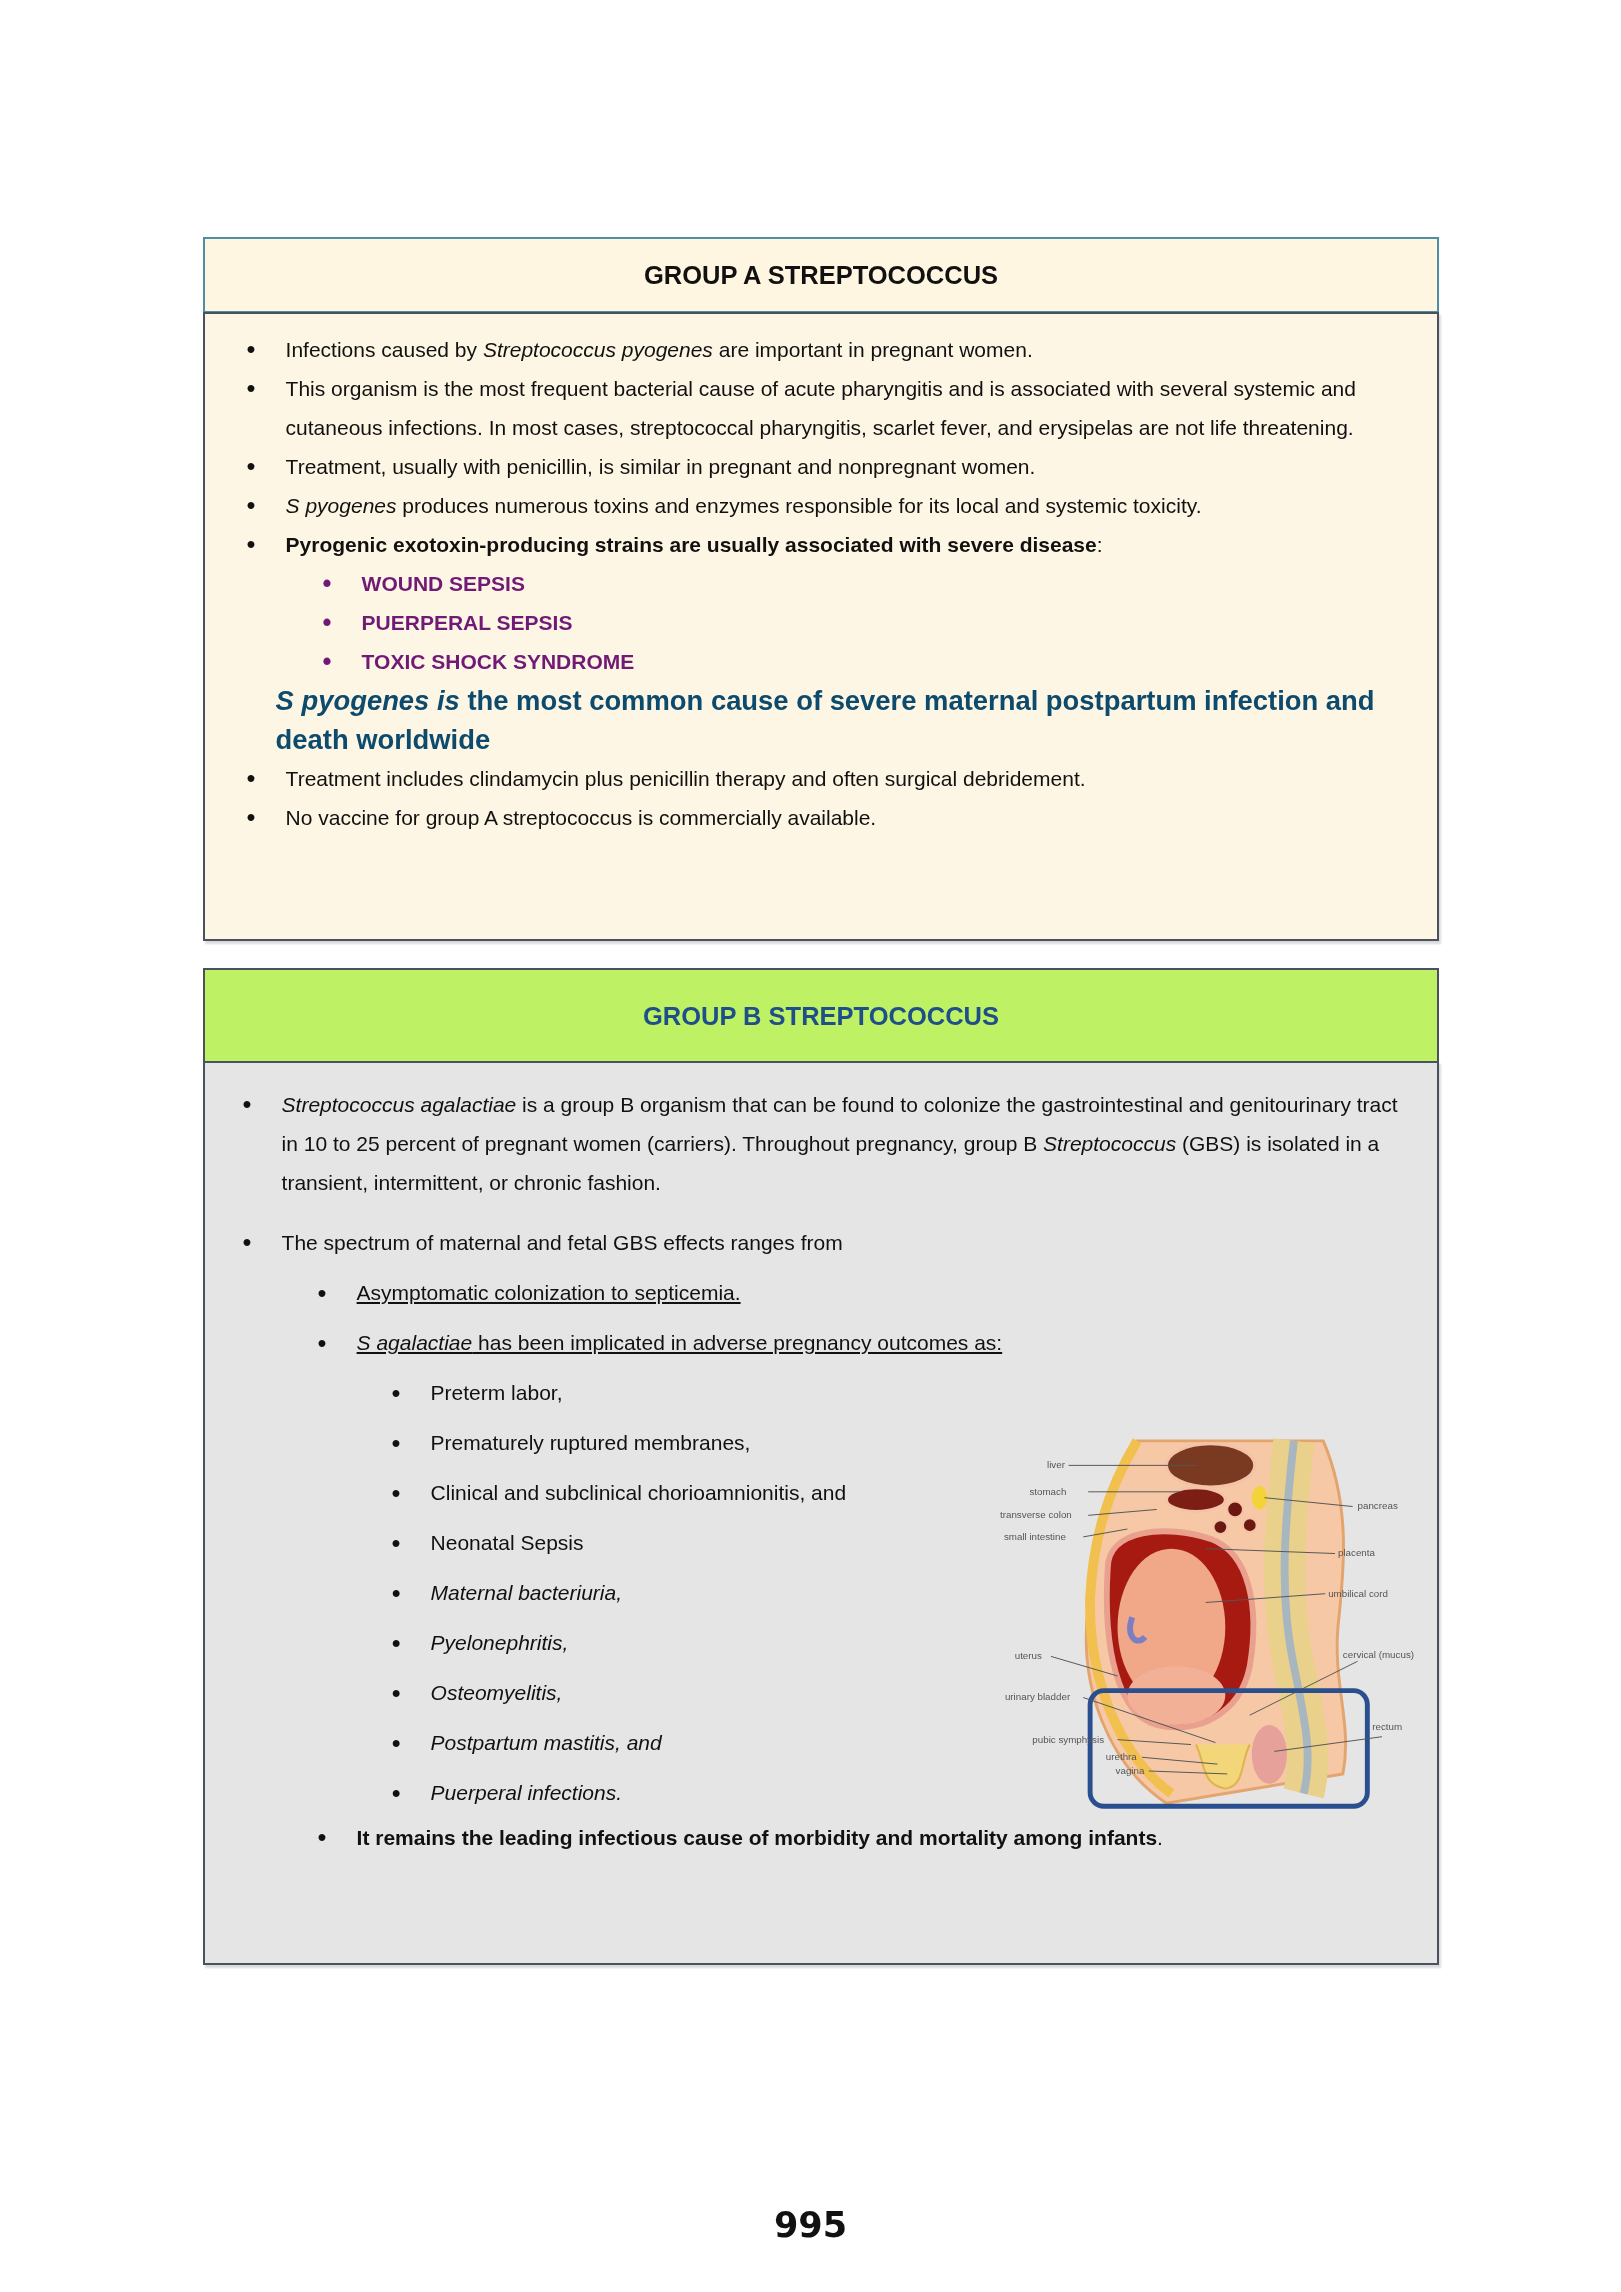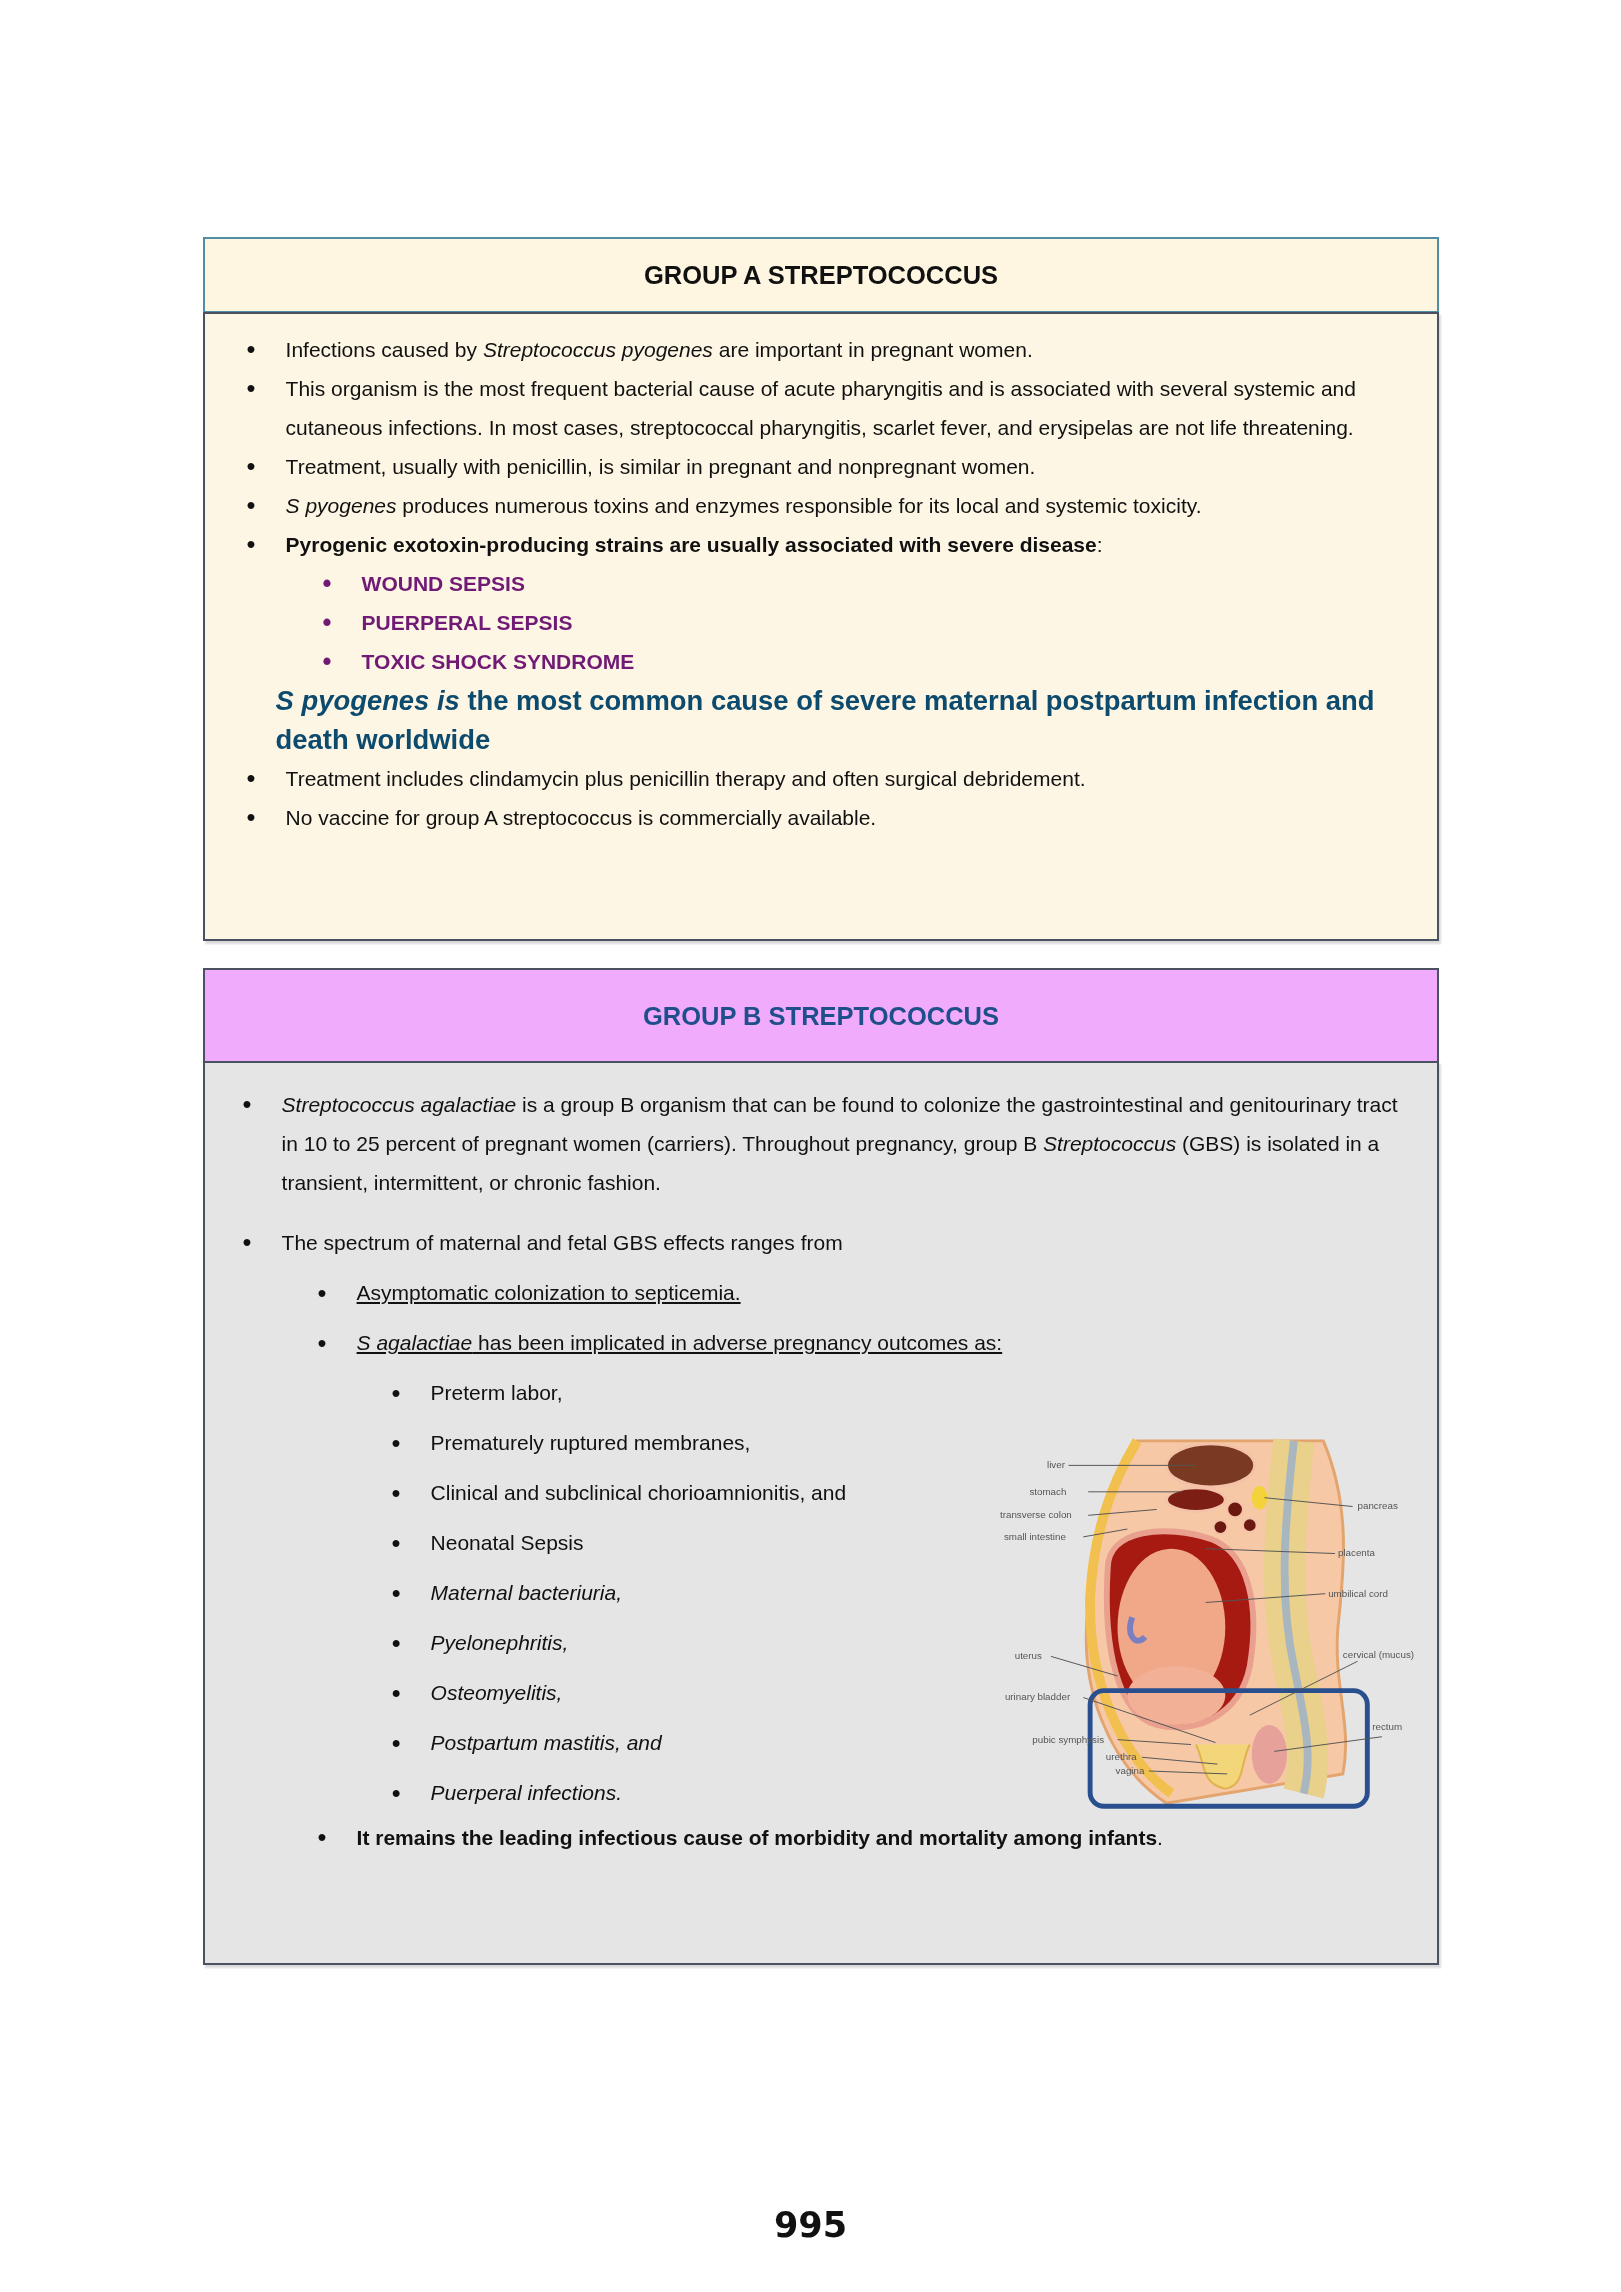--- a/index.html
+++ b/index.html
@@ -4,21 +4,21 @@
   <style>
     html, body { margin: 0; padding: 0; background: #ffffff; }
     body { width: 1621px; height: 2293px; position: relative; font-family: "Liberation Sans", sans-serif; color: #111; }
     .box { position: absolute; left: 203px; width: 1236px; box-sizing: border-box; }
     .hdr { display: flex; align-items: center; justify-content: center; font-weight: bold; font-size: 25.5px; box-sizing: border-box; }
     .body-box { border: 2.9px solid #4a5161; box-sizing: border-box; box-shadow: 2px 2.9px 2px rgba(0,0,0,0.15); }
     
     #gA-hdr { top: 237px; height: 76px; background: #fef6e1; border: 2px solid #4f8ea3; }
     #gA-body { top: 312px; height: 629px; background: #fef6e4; padding: 15.7px 19.6px 0 19.6px; }
     
-    #gB-hdr { top: 968px; height: 94px; background: #f0abfc; border: 2.9px solid #4a5161; border-bottom: none; color: #1f4f8a; }
+    #gB-hdr { top: 968px; height: 94px; background: #bef264; border: 2.9px solid #4a5161; border-bottom: none; color: #1f4f8a; }
     #gB-body { top: 1061px; height: 904px; background: #e5e5e5; padding: 21.6px 19.6px 0 19.6px; }
     ul { margin: 0; padding: 0; list-style: none; }
     li { position: relative; font-size: 21px; line-height: 39px; }
     li::before { content: "\2022"; position: absolute; left: -39px; top: 0; font-size: 25.5px; }
     .lvl1 { padding-left: 61px; }
     .lvl2 { padding-left: 137px; }
     .lvl3 { padding-left: 211px; }
     .lvl4 { padding-left: 284px; }
     .red { color: #701a75; font-weight: bold; }
     .note { position: relative; font-size: 27.4px; line-height: 39px; color: #0c4a6e; font-weight: bold; padding-left: 51px; margin-top: 0; }

